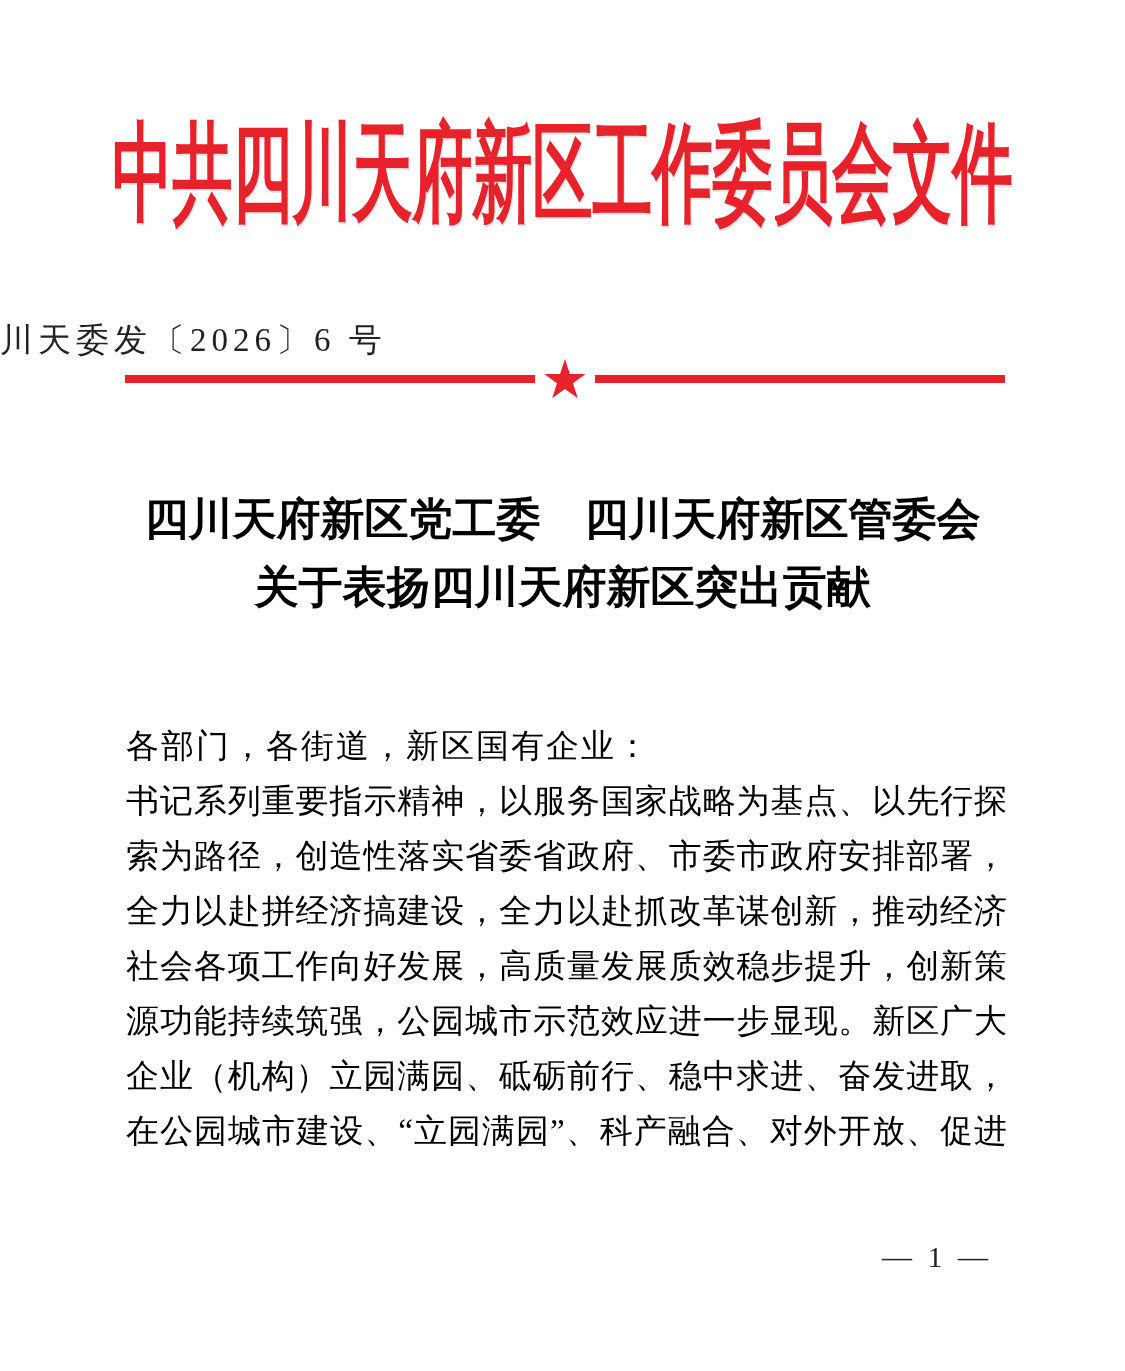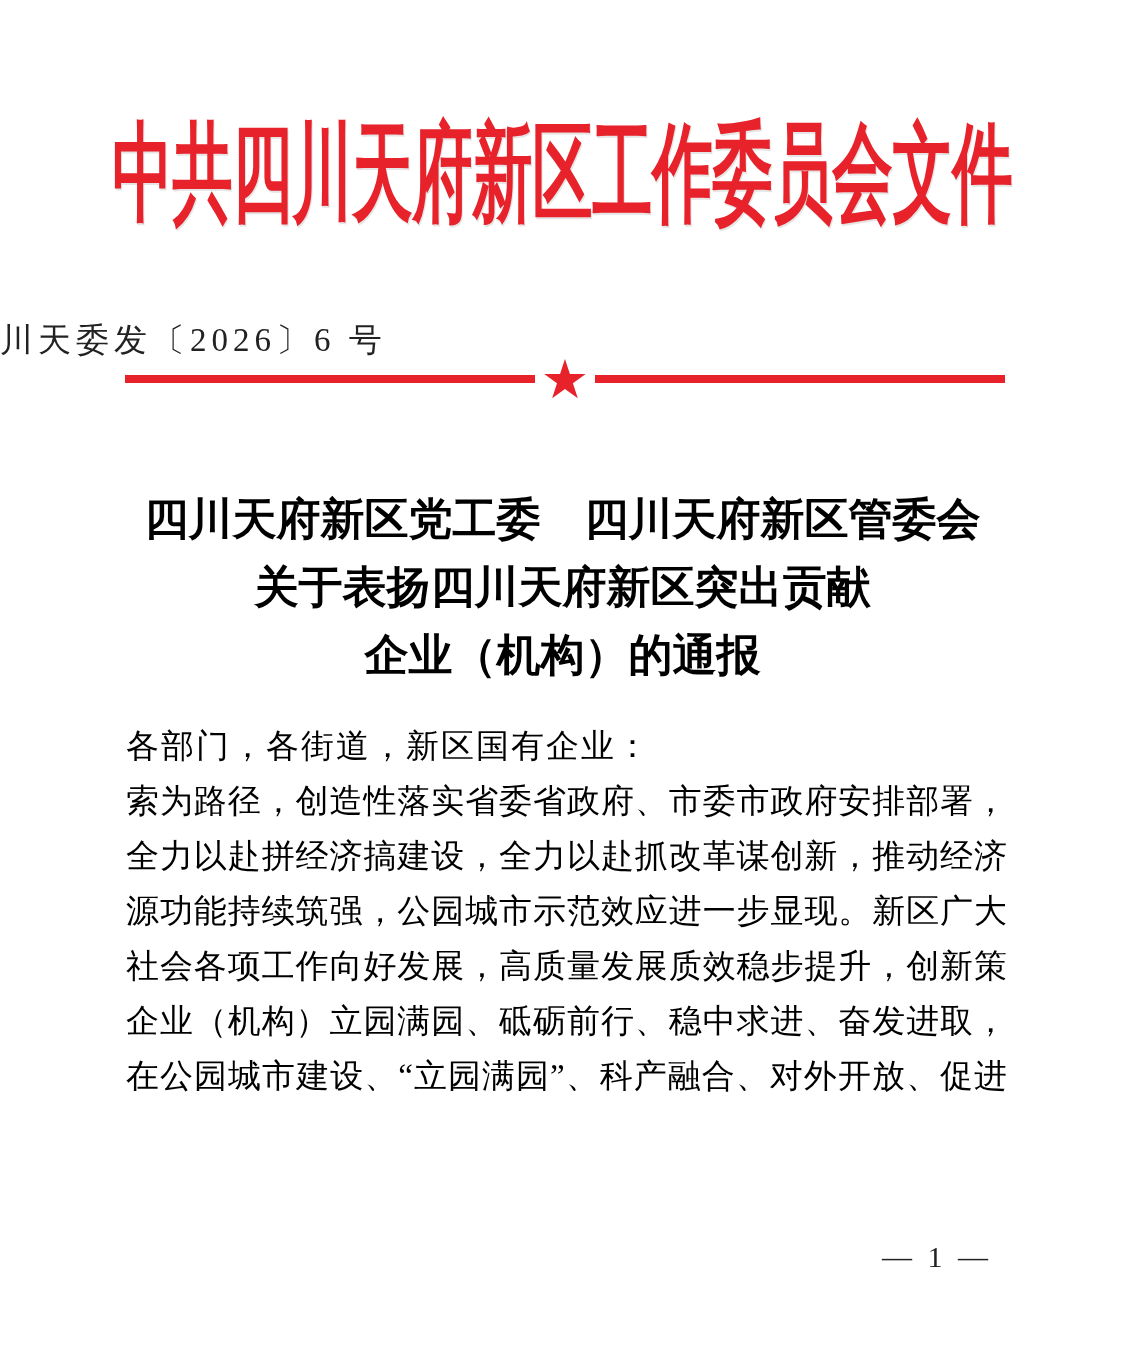--- a/index.html
+++ b/index.html
@@ -126,28 +126,28 @@
 
   <div class="divider">
     <div class="bar"></div>
     <div class="star">★</div>
     <div class="bar"></div>
   </div>
 
   <div class="title">
     <div>四川天府新区党工委　四川天府新区管委会</div>
     <div>关于表扬四川天府新区突出贡献</div>
-    <div>企业（机构）的通报</div>
   </div>
 
   <div class="body-text">
     <div class="line salutation">各部门，各街道，新区国有企业：</div>
+    <div class="line">书记系列重要指示精神，以服务国家战略为基点、以先行探</div>
     <div class="line">索为路径，创造性落实省委省政府、市委市政府安排部署，</div>
     <div class="line">全力以赴拼经济搞建设，全力以赴抓改革谋创新，推动经济</div>
+    <div class="line">社会各项工作向好发展，高质量发展质效稳步提升，创新策</div>
     <div class="line">源功能持续筑强，公园城市示范效应进一步显现。新区广大</div>
-    <div class="line">社会各项工作向好发展，高质量发展质效稳步提升，创新策</div>
     <div class="line">企业（机构）立园满园、砥砺前行、稳中求进、奋发进取，</div>
     <div class="line">在公园城市建设、“立园满园”、科产融合、对外开放、促进</div>
   </div>
 
   <div class="page-number">—  1  —</div>
 
 </div>
 
 </body></html>

